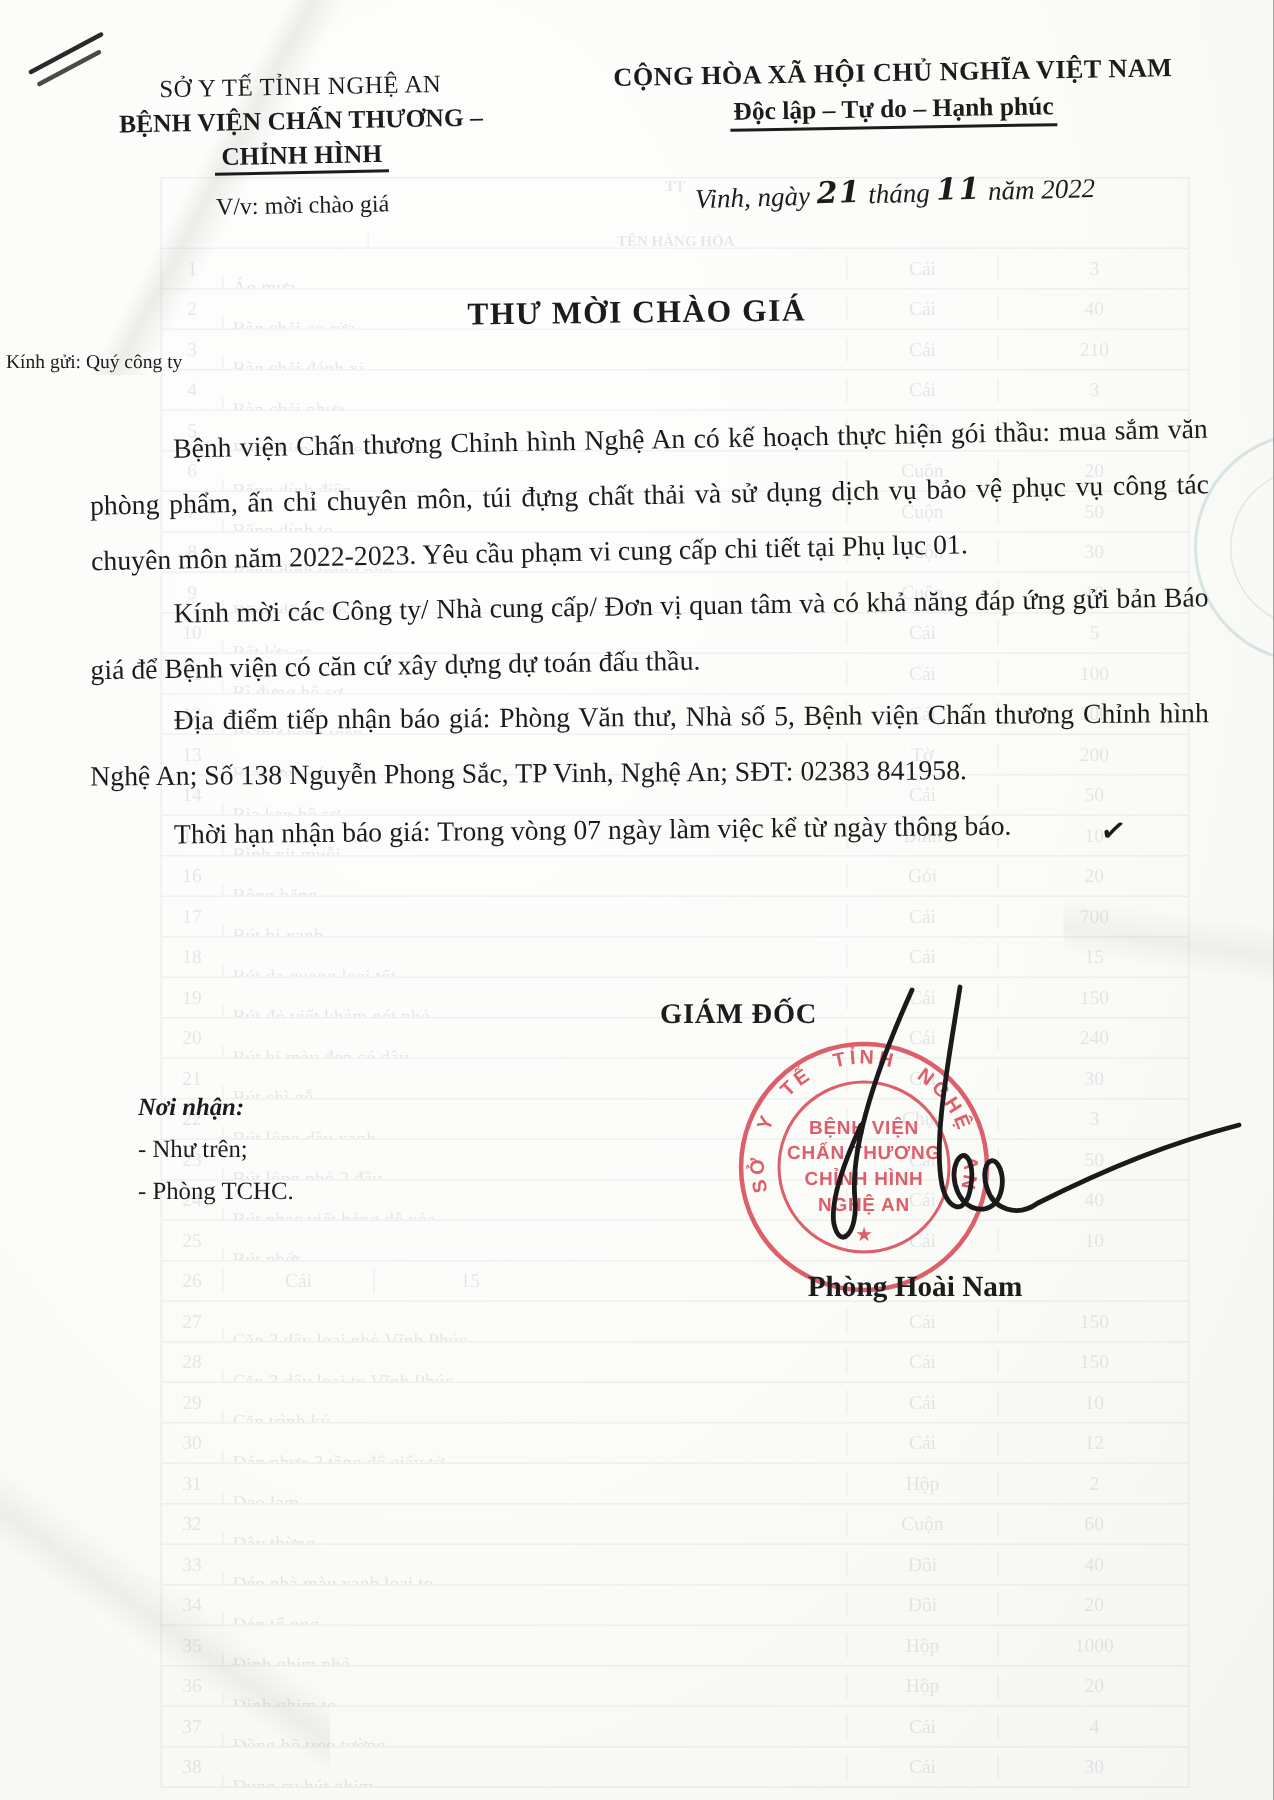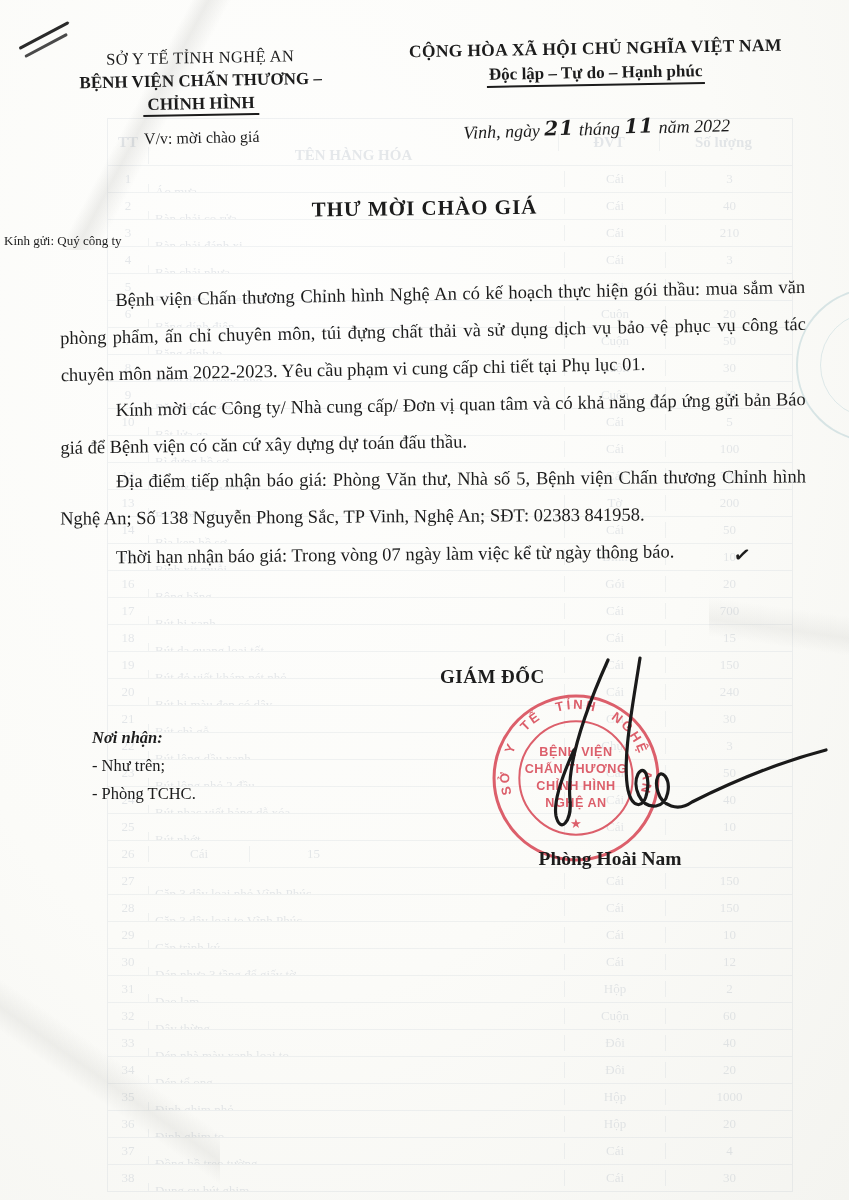--- a/index.html
+++ b/index.html
@@ -18,21 +18,21 @@
   
   .corner-stroke{position:absolute;background:#2a2a2a;border-radius:2px;transform:rotate(-28deg);}
   .cs1{left:16px;top:34px;width:56px;height:3px;}
   .cs2{left:22px;top:44px;width:48px;height:2.5px;background:#4a4a4a;}
   
   .ghost{position:absolute;left:107px;top:118px;width:686px;opacity:0.13;
     color:#44597a;filter:blur(0.5px);z-index:1;}
   .g-grid{border:1px solid rgba(70,95,130,0.6);}
   .g-row{display:flex;border-top:1px solid rgba(70,95,130,0.55);height:26px;
     align-items:center;font-size:13px;overflow:hidden;}
-  .g-row.g-head{height:46px;font-weight:bold;border-top:none;font-size:15px;}
+  .g-row.g-head{height:46px;font-weight:bold;border-top:none;font-size:10px;flex-direction:column;}
   .g-c1{width:40px;text-align:center;flex:none;}
   .g-c2{width:409px;padding-left:6px;flex:none;border-left:1px solid rgba(70,95,130,0.55);margin-top:26px;}
   .g-c3{width:100px;text-align:center;flex:none;border-left:1px solid rgba(70,95,130,0.55);}
   .g-c4{width:127px;text-align:center;flex:none;border-left:1px solid rgba(70,95,130,0.55);}
   .g-head .g-c2{text-align:center;padding-left:0;}
   
   .ghost-stamp{position:absolute;left:796px;top:288px;width:150px;height:150px;z-index:1;
     border:2px solid rgba(95,155,170,0.22);border-radius:50%;}
   .ghost-stamp::after{content:"";position:absolute;left:22px;top:22px;right:22px;bottom:22px;
     border:1.5px solid rgba(95,155,170,0.18);border-radius:50%;}

